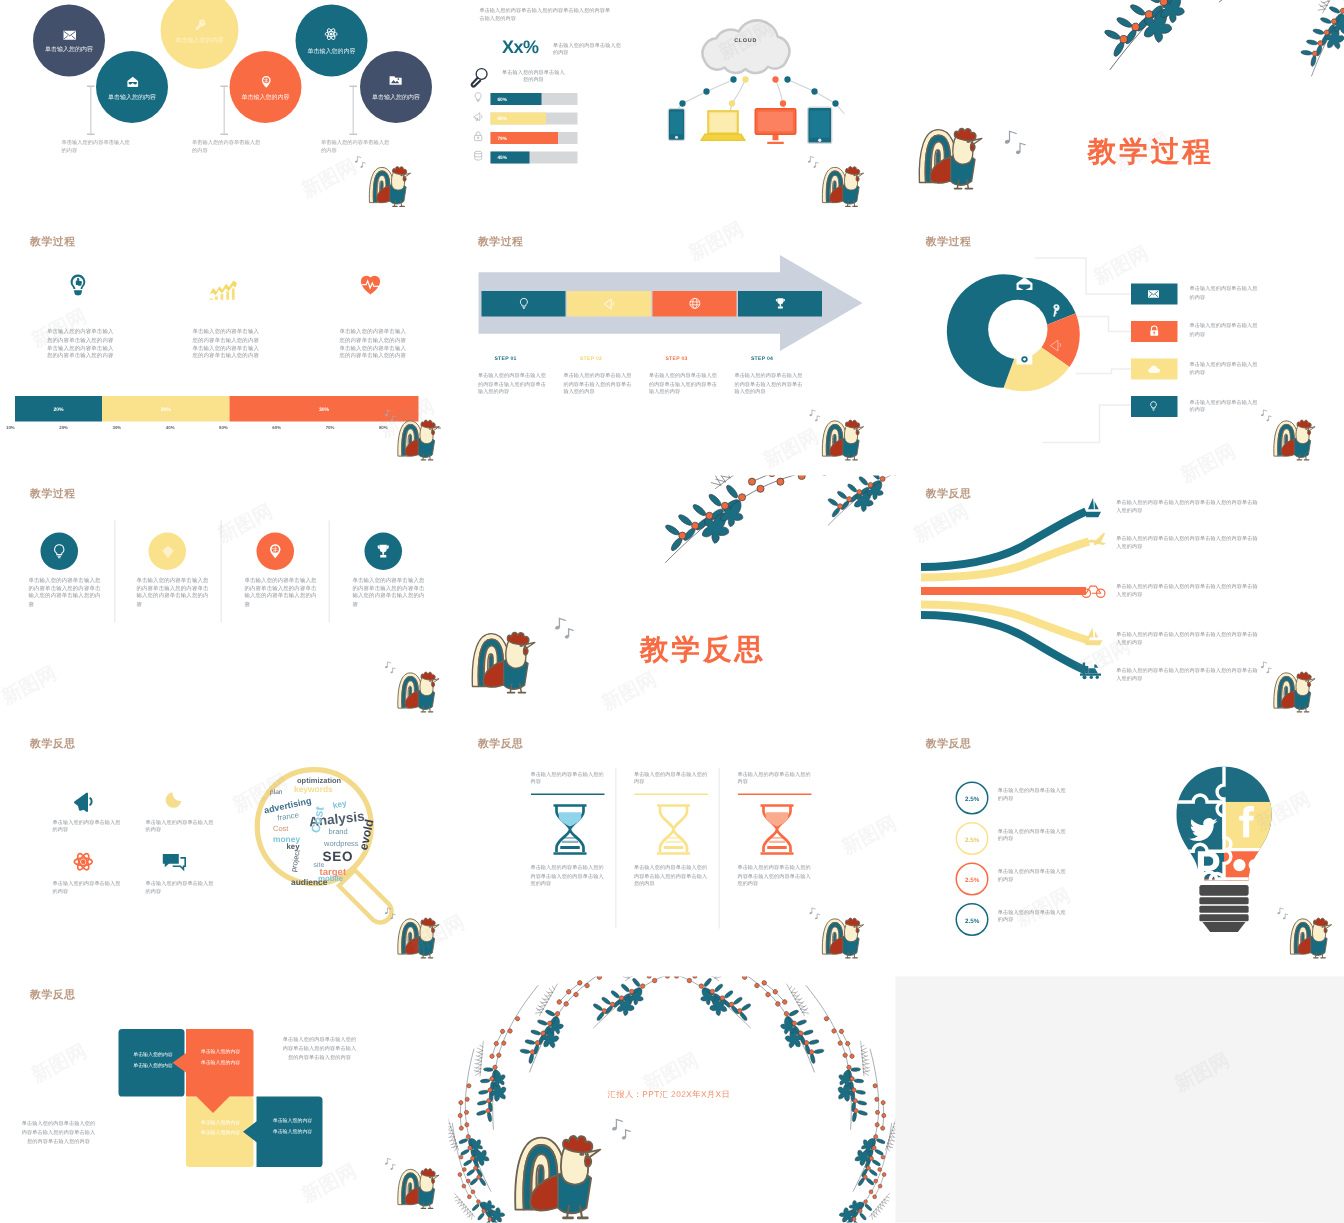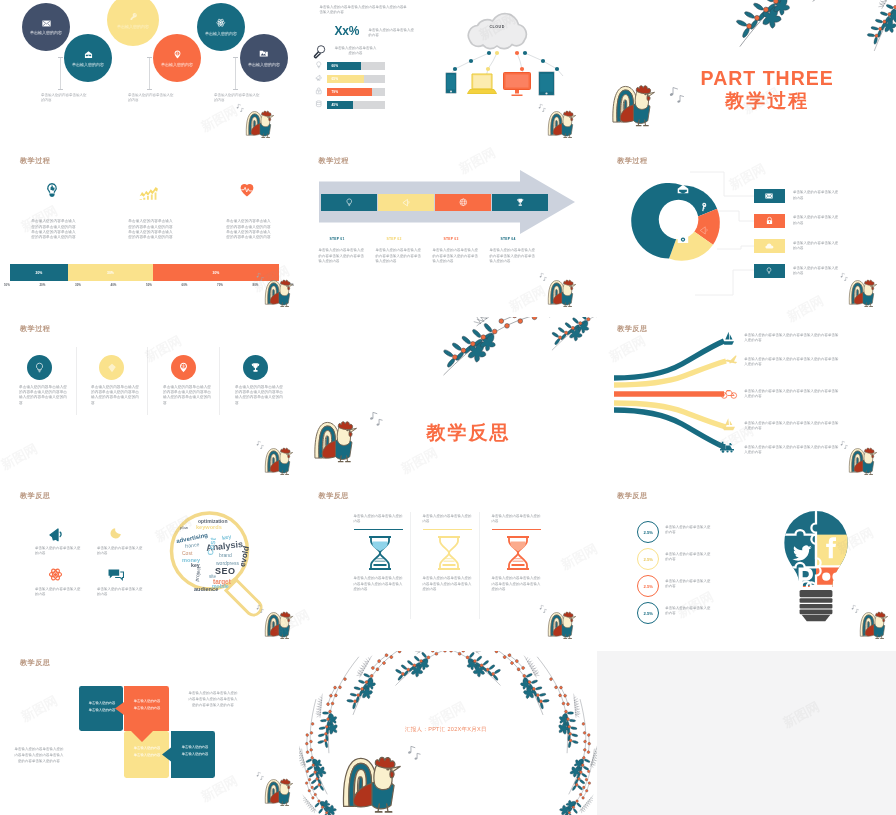--- a/index.html
+++ b/index.html
@@ -351,21 +351,20 @@
           <ellipse cx="5" cy="19" rx="3.4" ry="2.6" transform="rotate(-18 5 19)" fill="#9aa0a8" stroke="none"></ellipse>
       <path d="M22 32V21l7 2"></path>
           <ellipse cx="19.6" cy="33" rx="3" ry="2.3" transform="rotate(-18 19.6 33)" fill="#9aa0a8" stroke="none"></ellipse>
     </g>
   </svg>
 
   <svg class="abs" style="left:14px;top:90px;" width="50" height="47">
         <use href="#sym-rooster" width="50" height="47"></use>
       </svg>
 
-  <div class="partEN" style="left:41px;top:76px;width:258px;text-align:center;font-size:19.5px;">PART  THREE</div>
   <div class="partCN" style="left:41px;top:97px;width:258px;text-align:center;font-size:19px;">教学过程</div>
 </div>
 
 <div class="slide" style="left:0;top:149.2px;">
   <div class="slide-head">教学过程</div>
 
   <span class="abs" style="left:44px;top:33px;">
     <svg width="16" height="16" viewBox="0 0 24 24">
           <g fill="#176b81">
             <path d="M12 1.6A7.3 7.3 0 0 0 6.4 13.6c.6.7 1 1.5 1.1 2.4h1.9a4.5 4.5 0 0 0-1.3-3.1A5.4 5.4 0 1 1 17.4 9a5.3 5.3 0 0 1-1.6 3.9 4.6 4.6 0 0 0-1.3 3.1h1.9a3.6 3.6 0 0 1 1.1-2.4A7.3 7.3 0 0 0 12 1.6z"></path>

